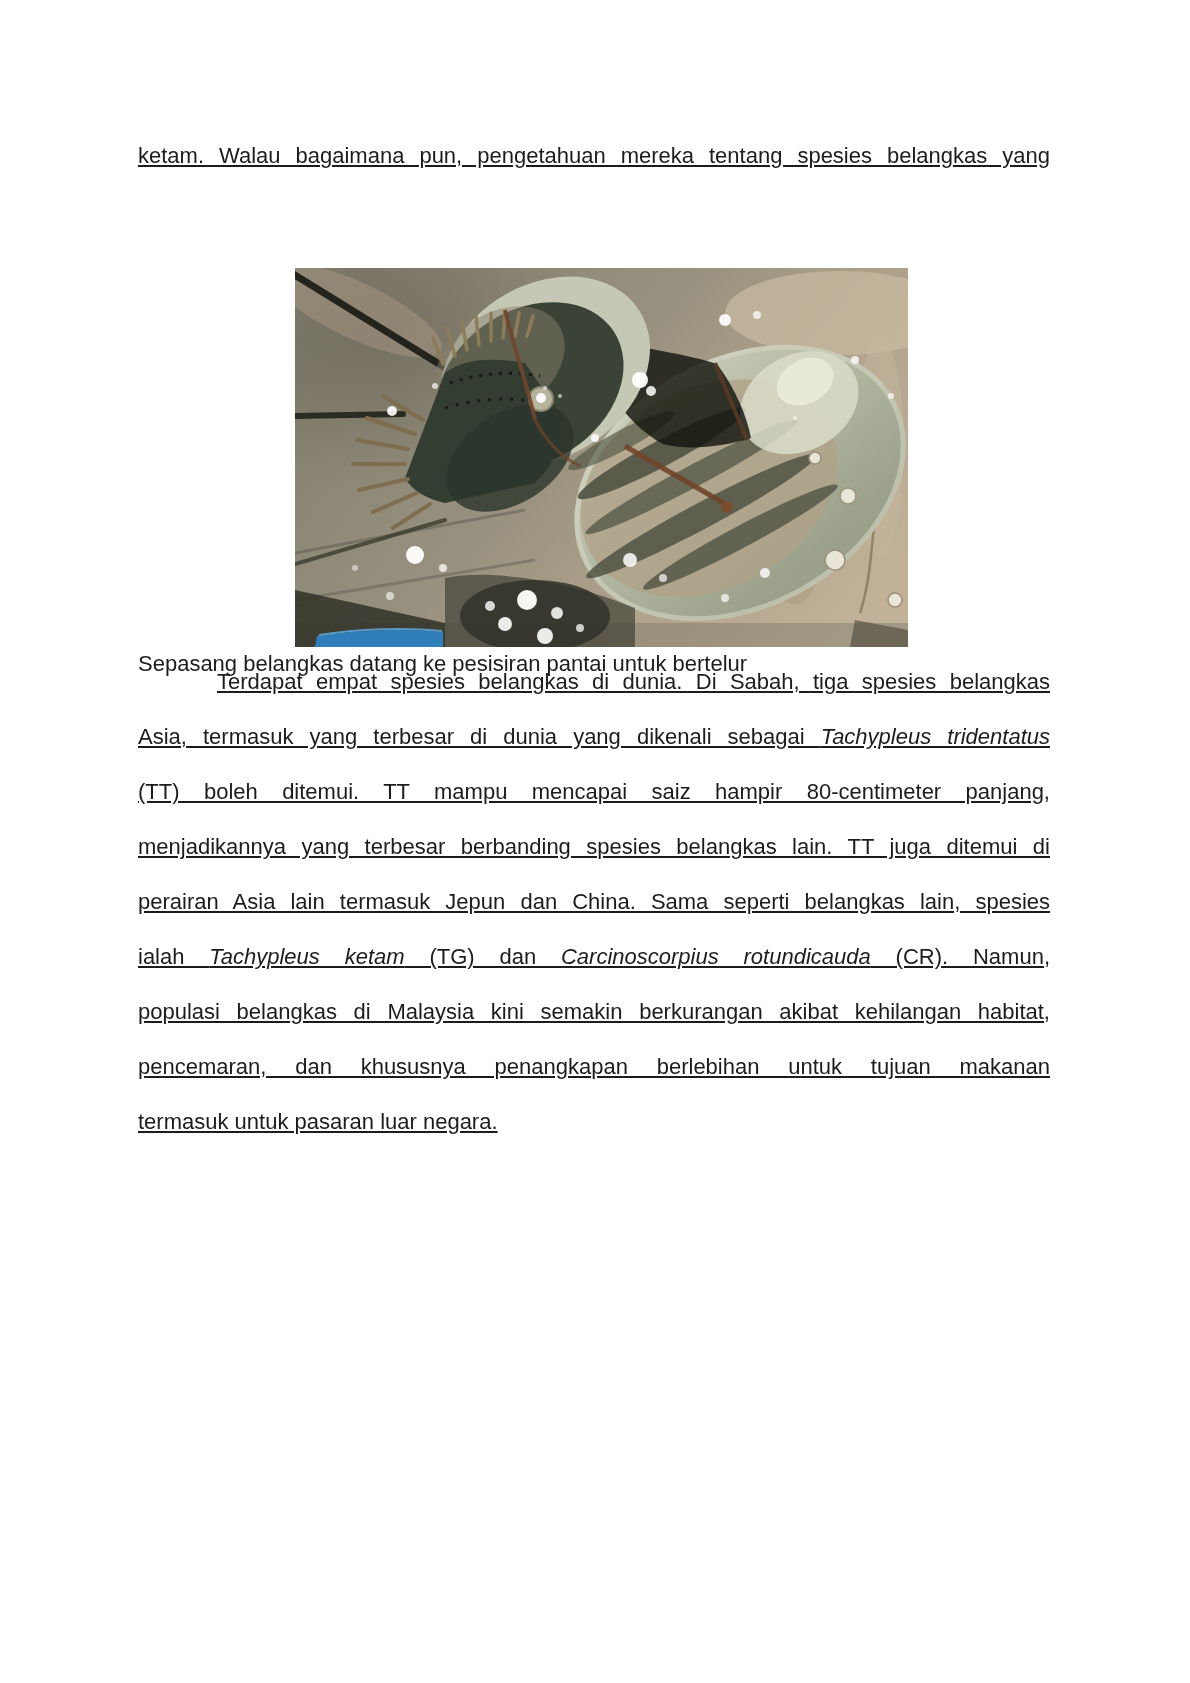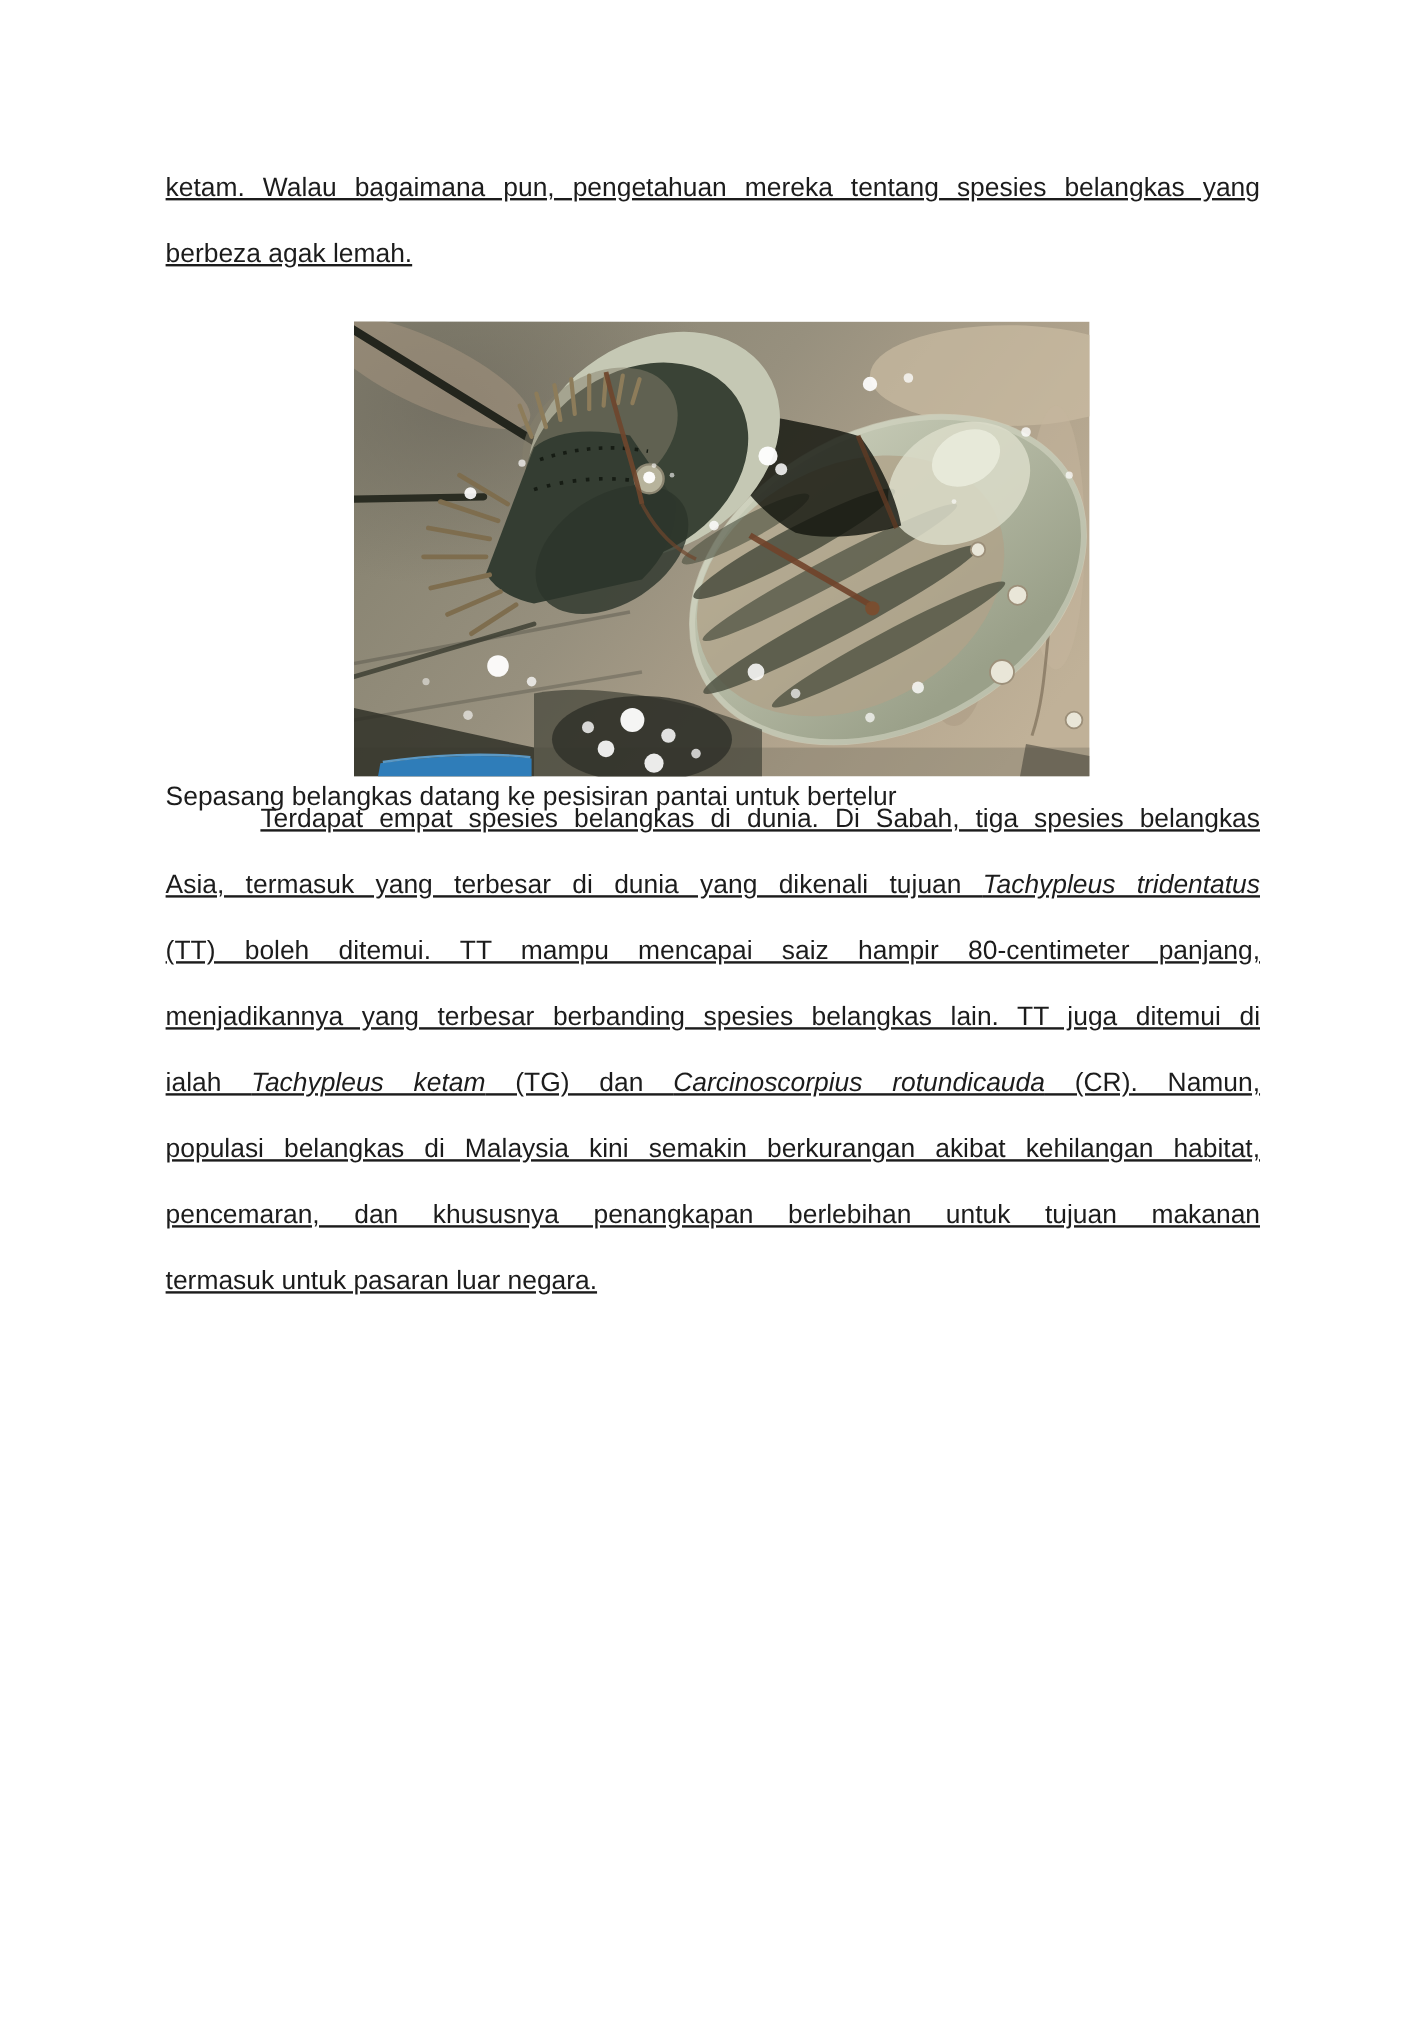--- a/index.html
+++ b/index.html
@@ -41,21 +41,20 @@
     color:#1c1c1c;
   }
 </style>
 </head>
 <body>
 
 <div class="page">
 
   <div class="textblock" style="top:128px;">
       <div class="line"><span>ketam. Walau bagaimana pun, pengetahuan mereka tentang spesies belangkas yang</span></div>
-      <div class="line last"><span>berbeza agak lemah.</span></div>
     </div>
 
   <div class="figure">
     <svg viewBox="0 0 613 379">
       <defs>
         <linearGradient id="sandBase" x1="0" y1="0.25" x2="1" y2="0.75">
           <stop offset="0" stop-color="#85816f"></stop>
           <stop offset="0.4" stop-color="#97907e"></stop>
           <stop offset="0.75" stop-color="#b3a58e"></stop>
           <stop offset="1" stop-color="#c0b198"></stop>
@@ -184,22 +183,23 @@
       <path d="M22,368 C60,362 110,360 148,364 L148,379 L20,379 Z" fill="#2f7db9"></path>
       <path d="M24,367 C62,361 110,359 147,363" stroke="#5ea2d4" stroke-width="2" fill="none" opacity="0.9"></path>
       <path d="M560,352 L613,362 L613,379 L555,379 Z" fill="#4a463c" opacity="0.6"></path>
     </svg>
   </div>
 
   <div class="caption">Sepasang belangkas datang ke pesisiran pantai untuk bertelur</div>
 
   <div class="textblock" style="top:654px;">
       <div class="line indent"><span>Terdapat empat spesies belangkas di dunia. Di Sabah, tiga spesies belangkas</span></div>
-      <div class="line"><span>Asia, termasuk yang terbesar di dunia yang dikenali tujuan </span><em>Tachypleus tridentatus</em></div>
+      <div class="line"><span>Asia, termasuk yang terbesar di dunia yang dikenali sebagai </span><em>Tachypleus tridentatus</em></div>
       <div class="line"><span>(TT) boleh ditemui. TT mampu mencapai saiz hampir 80-centimeter panjang,</span></div>
       <div class="line"><span>menjadikannya yang terbesar berbanding spesies belangkas lain. TT juga ditemui di</span></div>
+      <div class="line"><span>perairan Asia lain termasuk Jepun dan China. Sama seperti belangkas lain, spesies</span></div>
       <div class="line"><span>ialah </span><em>Tachypleus ketam</em><span> (TG) dan </span><em>Carcinoscorpius rotundicauda</em><span> (CR). Namun,</span></div>
       <div class="line"><span>populasi belangkas di Malaysia kini semakin berkurangan akibat kehilangan habitat,</span></div>
       <div class="line"><span>pencemaran, dan khususnya penangkapan berlebihan untuk tujuan makanan</span></div>
       <div class="line last"><span>termasuk untuk pasaran luar negara.</span></div>
     </div>
 
 </div>
 
 </body></html>

